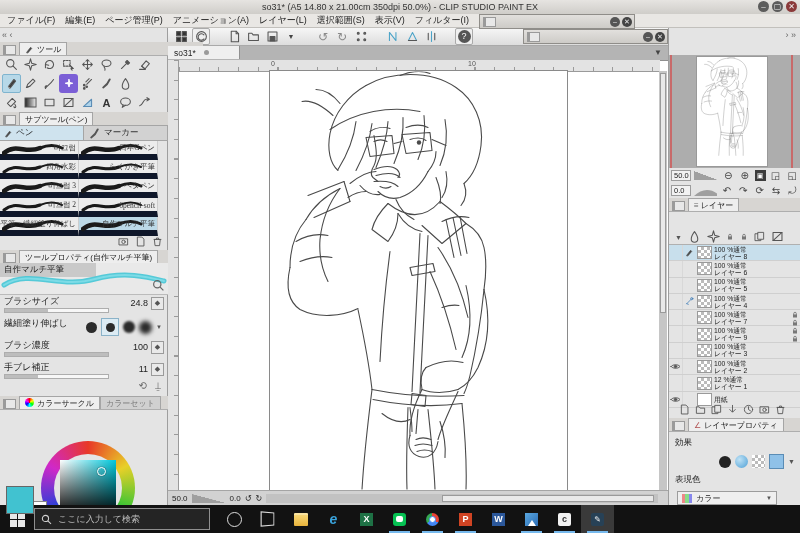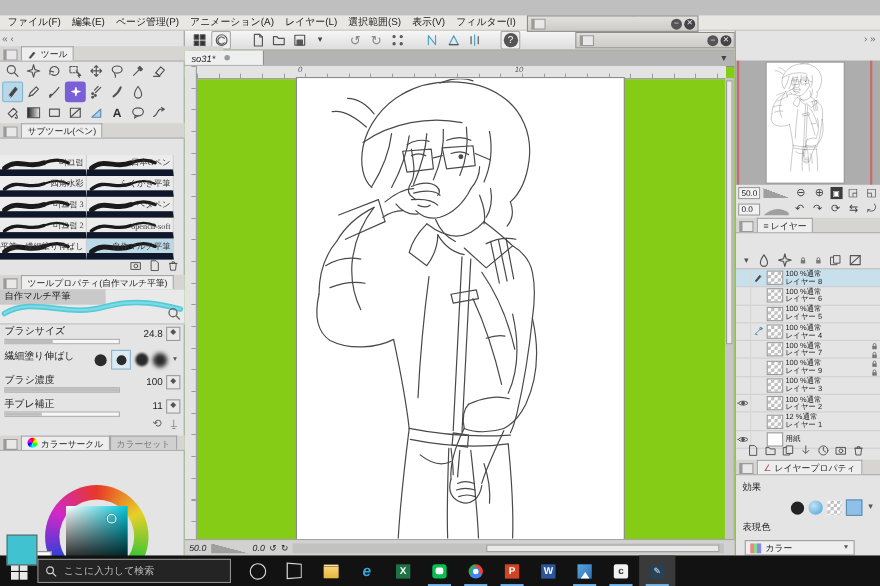--- a/index.html
+++ b/index.html
@@ -79,21 +79,21 @@
   .svsq{position:absolute;background:
     linear-gradient(to top, #000, rgba(0,0,0,0)),
     linear-gradient(to right, #fff, #00c8dc);}
   .svdot{position:absolute;width:7px;height:7px;border:1.5px solid #fff;border-radius:50%;box-shadow:0 0 1px #000;}
   .ringsel{position:absolute;width:7px;height:7px;border:1.5px solid #fff;box-shadow:0 0 1px #000;transform:rotate(45deg);}
   .chip{width:7px;height:7px;display:inline-block;margin-right:2px;vertical-align:-1px;}
   .checker{background-image:linear-gradient(45deg,#bbb 25%,transparent 25%,transparent 75%,#bbb 75%),
     linear-gradient(45deg,#bbb 25%,transparent 25%,transparent 75%,#bbb 75%);
     background-size:6px 6px;background-position:0 0,3px 3px;background-color:#fff;}
   
-  .canvasarea{position:absolute;left:168px;top:46px;width:500px;height:459px;background:#84cc16;font-style:italic;}
+  .canvasarea{position:absolute;left:168px;top:46px;width:500px;height:459px;background:#ffffff;}
   .doctabbar{position:absolute;left:0;top:0;width:500px;height:14px;background:#b4b4b4;border-bottom:1px solid #8f8f8f;}
   .doctab{position:absolute;left:0;top:0;height:13px;width:72px;background:#efefef;border-right:1px solid #909090;
     display:flex;align-items:center;font-size:8.5px;padding-left:6px;gap:8px;box-sizing:border-box;}
   .docdot{width:5px;height:5px;border-radius:50%;background:#9a9a9a;}
   .rulertop{position:absolute;left:11px;top:14px;width:481px;height:11px;background:#e3e3e3;border-bottom:1px solid #9a9a9a;
     background-image:repeating-linear-gradient(to right,#9a9a9a 0 1px,transparent 1px 19.7px);background-position:0 bottom;background-size:100% 4px;background-repeat:repeat-x;}
   .rulerleft{position:absolute;left:0;top:14px;width:11px;height:445px;background:#e3e3e3;border-right:1px solid #9a9a9a;
     background-image:repeating-linear-gradient(to bottom,#9a9a9a 0 1px,transparent 1px 19.7px);background-position:right 0;background-size:4px 100%;background-repeat:repeat-y;box-sizing:border-box;}
   .rcorner{position:absolute;left:0;top:14px;width:11px;height:11px;background:#dcdcdc;border-right:1px solid #9a9a9a;border-bottom:1px solid #9a9a9a;box-sizing:border-box;}
   .rnum{position:absolute;top:14px;font-size:7px;color:#555;}
@@ -142,20 +142,28 @@
   .tbapp{width:33px;height:28px;display:flex;align-items:center;justify-content:center;position:relative;}
   .tbapp.run::after{content:"";position:absolute;left:6px;right:6px;bottom:0;height:2px;background:#76b9ed;}
   .tbapp.active{background:#3a3a3a;}
   svg{display:block;}
 </style>
 </head>
 <body>
 
 <div id="root">
 
+  <div class="titlebar">
+    <span>so31* (A5 14.80 x 21.00cm 350dpi 50.0%)  - CLIP STUDIO PAINT EX</span>
+    <div class="winbtns">
+      <div class="wbtn">–</div>
+      <div class="wbtn">▢</div>
+      <div class="wbtn close">✕</div>
+    </div>
+  </div>
 
   <div class="menubar" id="menubar">
       <span>ファイル(F)</span>
       <span>編集(E)</span>
       <span>ページ管理(P)</span>
       <span>アニメーション(A)</span>
       <span>レイヤー(L)</span>
       <span>選択範囲(S)</span>
       <span>表示(V)</span>
       <span>フィルター(I)</span>
@@ -404,20 +412,34 @@
         </div>
         <div style="width: 160px; height: 0px;"></div>
       </div>
 
     <div class="panelTabRow abs" style="left:0;top:84px;width:168px;">
       <div class="handlebox"></div>
       <div class="tabchip">
         <span>サブツール(ペン)</span>
       </div>
     </div>
+    <div class="grouptabs" id="grouptabs">
+        <div class="gtab on">
+          <svg width="9" height="9" viewBox="0 0 16 16" fill="none" stroke="#555" stroke-width="1.3" stroke-linecap="round" stroke-linejoin="round">
+            <path d="M3,13 L10,4 L12,6 L5,14 Z" fill="#444"></path>
+          </svg>
+          <span>ペン</span>
+        </div>
+        <div class="gtab">
+          <svg width="13" height="13" viewBox="0 0 16 16" fill="none" stroke="#555" stroke-width="1.3" stroke-linecap="round" stroke-linejoin="round">
+            <path d="M4,13 C7,11 10,8 12,3" stroke-width="2.4"></path>
+          </svg>
+          <span>マーカー</span>
+        </div>
+      </div>
     <div class="brushes" id="brushes">
         <div class="bcell">
           <svg width="62" height="16" viewBox="0 0 62 16">
             <path d="M2,12 C14,2 24,13 38,7 C48,3 56,5 60,7" fill="none" stroke="#1a1a1a" stroke-width="3" stroke-linecap="round"></path>
             <path d="M2,12 C14,2 24,13 38,7" fill="none" stroke="#1a1a1a" stroke-width="4.5" stroke-linecap="round"></path>
           </svg>
           <span class="blabel">미끄럼</span>
         </div>
         <div class="bcell">
           <svg width="62" height="16" viewBox="0 0 62 16">

